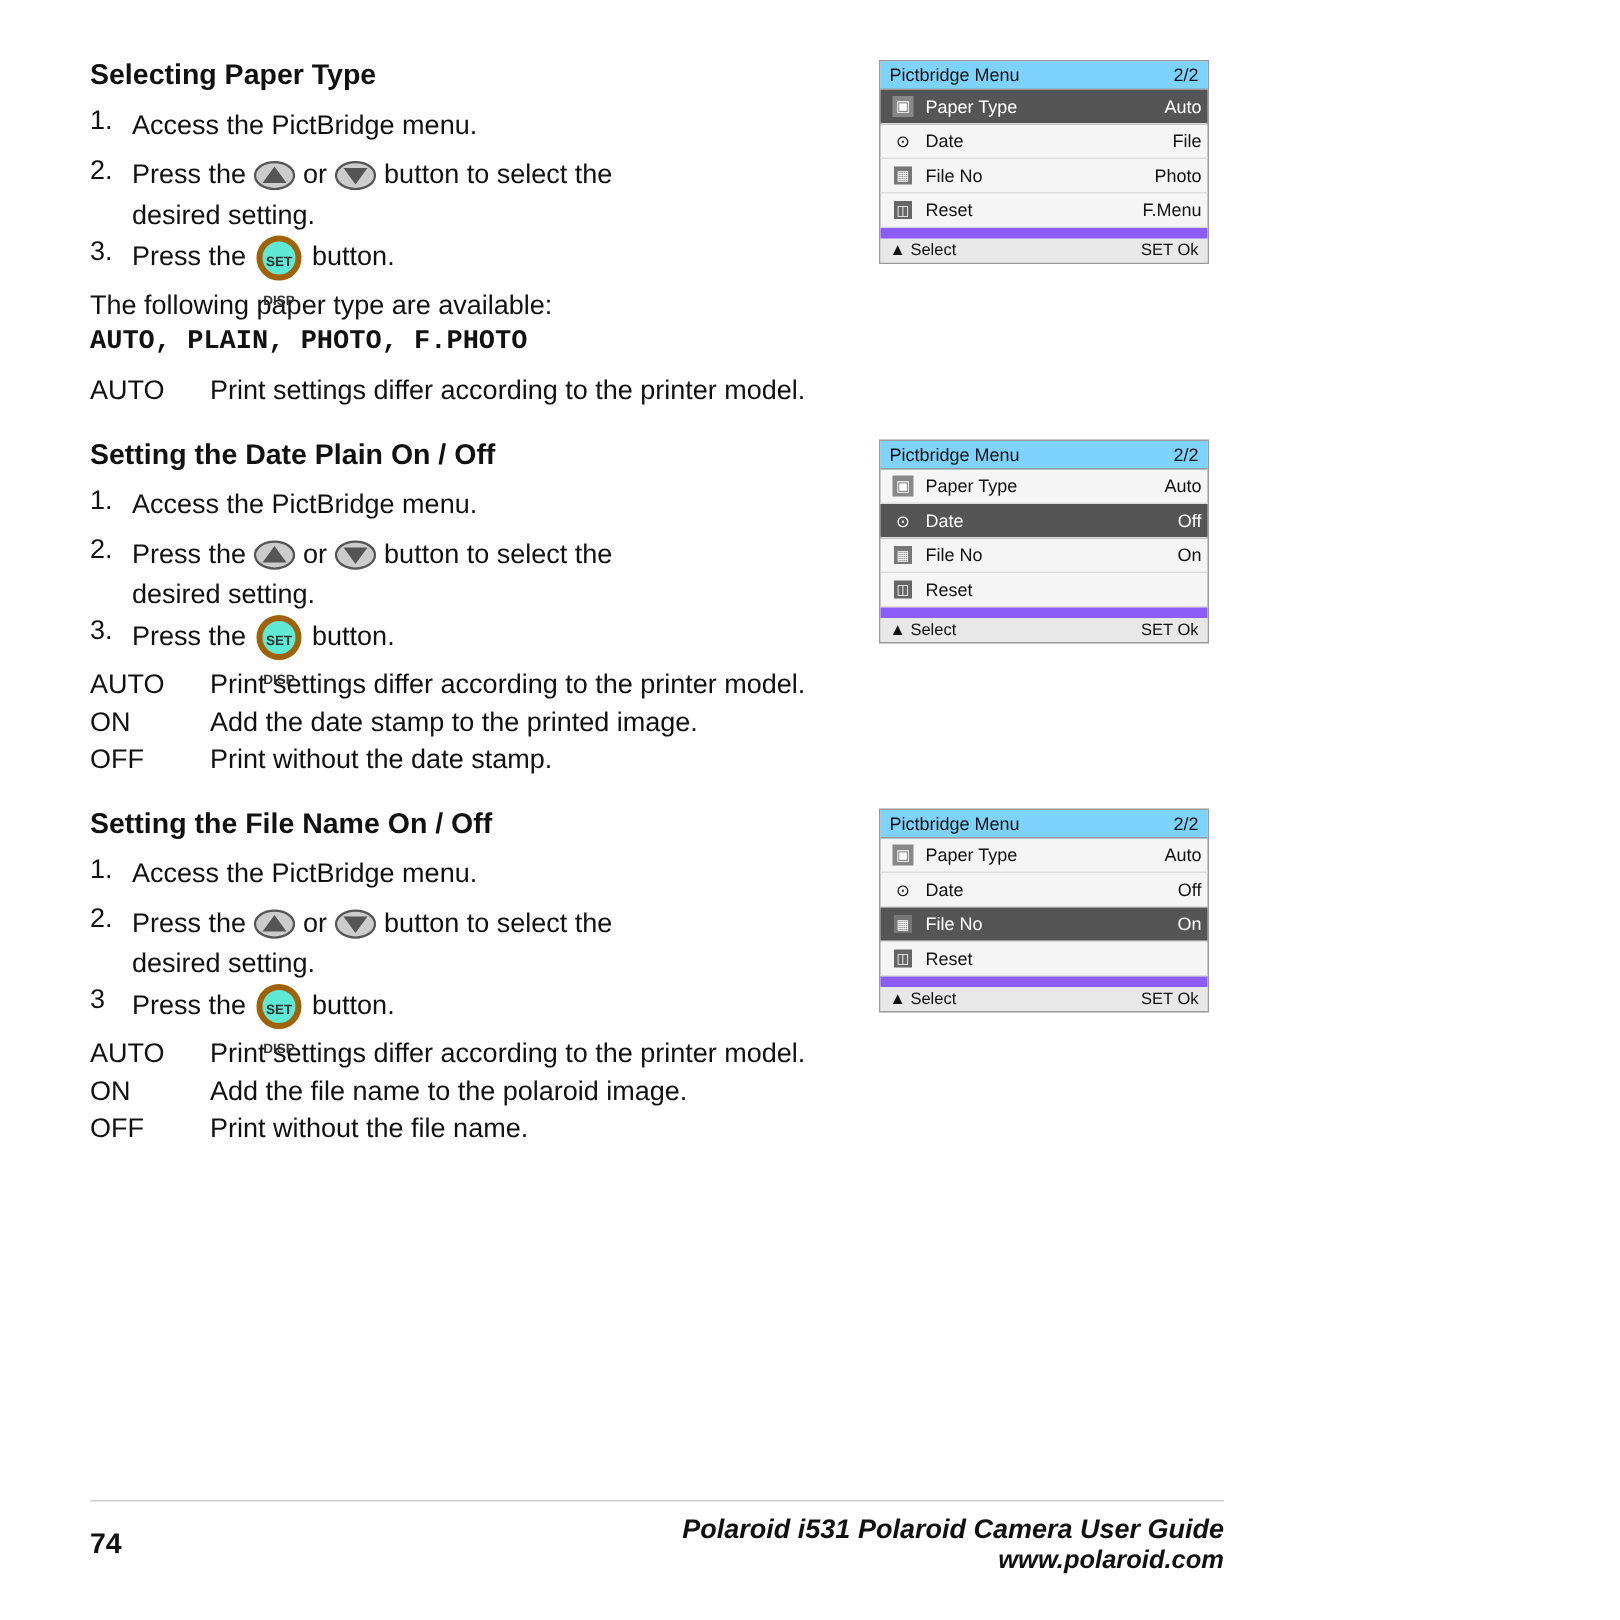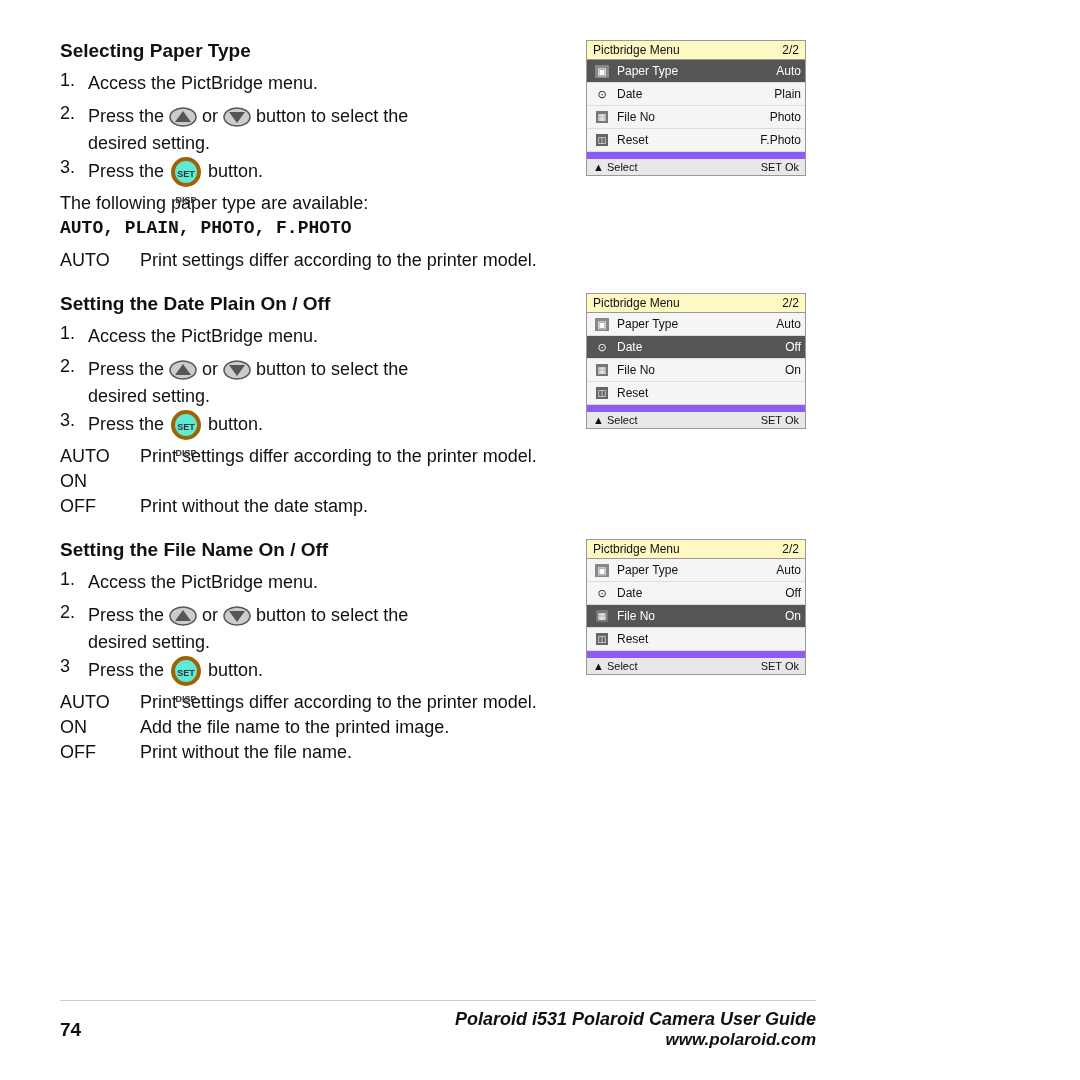--- a/index.html
+++ b/index.html
@@ -99,21 +99,21 @@
     .pictbridge-menu {
       border: 1px solid #999;
       background: #f5f5f5;
       width: 220px;
       font-size: 12px;
       font-family: Arial, sans-serif;
     }
     .pb-header {
       display: flex;
       justify-content: space-between;
-      background: #fef9c3;
+      background: #7dd3fc;
       padding: 2px 6px;
       font-size: 12px;
       font-weight: normal;
       border-bottom: 1px solid #999;
     }
     .pb-row {
       display: flex;
       align-items: center;
       border-bottom: 1px solid #ddd;
       padding: 2px 4px;
@@ -243,35 +243,35 @@
               <span style="font-size:10px;background:#888;color:#fff;padding:1px 2px;">▣</span>
             </div>
           <div class="pb-row-label">Paper Type</div>
           <div class="pb-row-value">Auto</div>
         </div>
         <div class="pb-row">
           <div class="pb-row-icon">
               <span style="font-size:11px;">⊙</span>
             </div>
           <div class="pb-row-label">Date</div>
-          <div class="pb-row-value">Plain</div>
+          <div class="pb-row-value">File</div>
         </div>
         <div class="pb-row">
           <div class="pb-row-icon">
               <span style="font-size:9px;background:#777;color:#fff;padding:1px 2px;">▦</span>
             </div>
           <div class="pb-row-label">File No</div>
           <div class="pb-row-value">Photo</div>
         </div>
         <div class="pb-row">
           <div class="pb-row-icon">
               <span style="font-size:9px;background:#666;color:#fff;padding:1px 2px;">◫</span>
             </div>
           <div class="pb-row-label">Reset</div>
-          <div class="pb-row-value">F.Photo</div>
+          <div class="pb-row-value">F.Menu</div>
         </div>
         <div class="pb-footer">
           <span>▲ Select</span>
           <span>SET Ok</span>
         </div>
       </div>
     </div>
   </div>
 
   <div class="section">
@@ -303,20 +303,21 @@
           <span class="btn-set">SET<br>DISP</span>
           button.
         </span>
       </div>
       <div class="auto-line">
         <span class="auto-label">AUTO</span>
         <span class="auto-desc">Print settings differ according to the printer model.</span>
       </div>
       <div class="auto-line">
         <span class="auto-label">ON</span>
+        <span class="auto-desc">Add the date stamp to the printed image.</span>
       </div>
       <div class="auto-line">
         <span class="auto-label">OFF</span>
         <span class="auto-desc">Print without the date stamp.</span>
       </div>
     </div>
     <div class="section-image">
       <div class="pictbridge-menu">
         <div class="pb-header">
           <span>Pictbridge Menu</span>
@@ -387,21 +388,21 @@
           <span class="btn-set">SET<br>DISP</span>
           button.
         </span>
       </div>
       <div class="auto-line">
         <span class="auto-label">AUTO</span>
         <span class="auto-desc">Print settings differ according to the printer model.</span>
       </div>
       <div class="auto-line">
         <span class="auto-label">ON</span>
-        <span class="auto-desc">Add the file name to the printed image.</span>
+        <span class="auto-desc">Add the file name to the polaroid image.</span>
       </div>
       <div class="auto-line">
         <span class="auto-label">OFF</span>
         <span class="auto-desc">Print without the file name.</span>
       </div>
     </div>
     <div class="section-image">
       <div class="pictbridge-menu">
         <div class="pb-header">
           <span>Pictbridge Menu</span>

